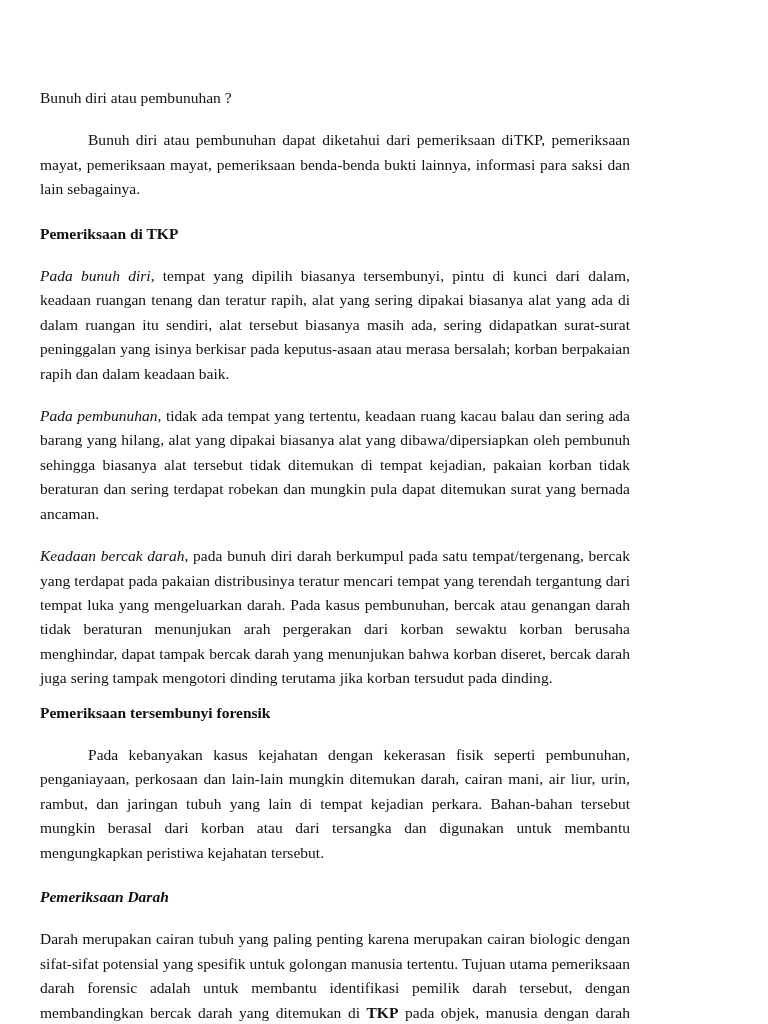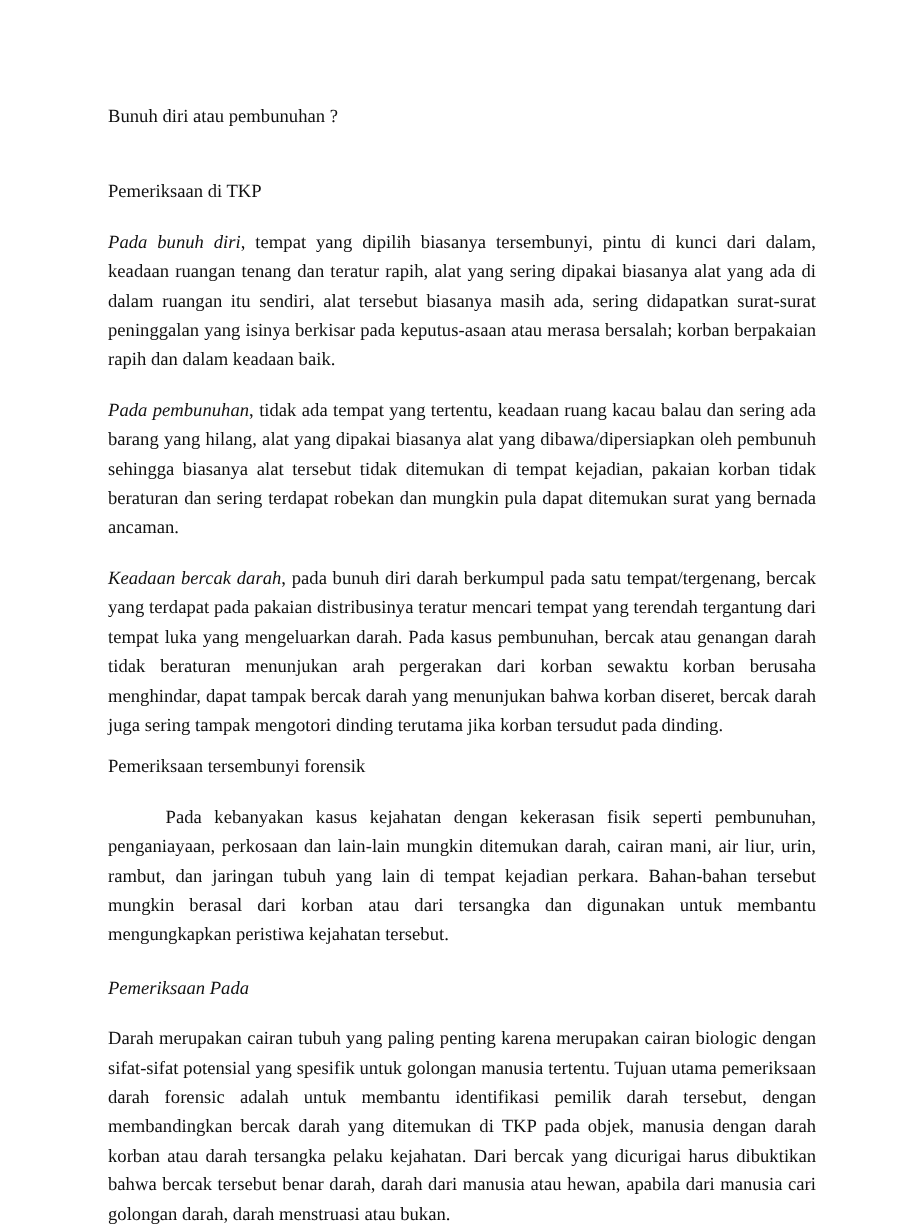--- a/index.html
+++ b/index.html
@@ -14,21 +14,21 @@
     overflow: hidden;
     font-family: "Liberation Serif", "DejaVu Serif", serif;
     color: #101010;
     -webkit-font-smoothing: antialiased;
   }
   .page {
     box-sizing: border-box;
     width: 768px;
     height: 1024px;
     background: #ffffff;
-    padding: 86px 88px 40px 90px;
+    padding: 86px 88px 40px 40px;
   }
   .doc-body {
     width: 590px;
   }
   .para {
     margin: 0;
     font-size: 15.5px;
     line-height: 24.4px;
     text-align: justify;
     text-justify: inter-word;
@@ -39,47 +39,48 @@
   }
   .para.indent::before {
     content: "";
     display: inline-block;
     width: 48px;
   }
   .heading {
     margin: 0;
     font-size: 15.5px;
     line-height: 24.4px;
-    font-weight: normal;
+    font-weight: bold;
     text-align: left;
   }
   .heading.italic {
     font-style: italic;
   }
   .lead {
     font-weight: normal;
     font-style: italic;
   }
   .bold-inline {
-    font-weight: normal;
+    font-weight: bold;
   }
   .gap-sm { height: 10px; }
   .gap-md { height: 18px; }
   .gap-lg { height: 20px; }
 </style>
 </head>
 <body>
 
 <div class="page">
   <div class="doc-body">
 
     <p class="para plain-left">Bunuh diri atau pembunuhan ?</p>
 
     <div class="gap-md"></div>
 
+    <p class="para indent">Bunuh diri atau pembunuhan dapat diketahui dari pemeriksaan diTKP, pemeriksaan mayat, pemeriksaan mayat, pemeriksaan benda-benda bukti lainnya, informasi para saksi dan lain sebagainya.</p>
 
     <div class="gap-lg"></div>
 
     <h2 class="heading">Pemeriksaan di TKP</h2>
 
     <div class="gap-md"></div>
 
     <p class="para"><span class="lead">Pada bunuh diri</span><span>, tempat yang dipilih biasanya tersembunyi, pintu di kunci dari dalam, keadaan ruangan tenang dan teratur rapih, alat yang sering dipakai biasanya alat yang ada di dalam ruangan itu sendiri, alat tersebut biasanya masih ada, sering didapatkan surat-surat peninggalan yang isinya berkisar pada keputus-asaan atau merasa bersalah; korban berpakaian rapih dan dalam keadaan baik.</span></p>
 
     <div class="gap-md"></div>
@@ -93,20 +94,20 @@
     <div class="gap-sm"></div>
 
     <h2 class="heading">Pemeriksaan tersembunyi forensik</h2>
 
     <div class="gap-md"></div>
 
     <p class="para indent">Pada kebanyakan kasus kejahatan dengan kekerasan fisik seperti pembunuhan, penganiayaan, perkosaan dan lain-lain mungkin ditemukan darah, cairan mani, air liur, urin, rambut, dan jaringan tubuh yang lain di tempat kejadian perkara. Bahan-bahan tersebut mungkin berasal dari korban atau dari tersangka dan digunakan untuk membantu mengungkapkan peristiwa kejahatan tersebut.</p>
 
     <div class="gap-lg"></div>
 
-    <h2 class="heading italic">Pemeriksaan Pada</h2>
+    <h2 class="heading italic">Pemeriksaan Darah</h2>
 
     <div class="gap-md"></div>
 
     <p class="para"><span>Darah merupakan cairan tubuh yang paling penting karena merupakan cairan biologic dengan sifat-sifat potensial yang spesifik untuk golongan manusia tertentu. Tujuan utama pemeriksaan darah forensic adalah untuk membantu identifikasi pemilik darah tersebut, dengan membandingkan bercak darah yang ditemukan di </span><span class="bold-inline">TKP</span><span> pada objek, manusia dengan darah korban atau darah tersangka pelaku kejahatan. Dari bercak yang dicurigai harus dibuktikan bahwa bercak tersebut benar darah, darah dari manusia atau hewan, apabila dari manusia cari golongan darah, darah menstruasi atau bukan.</span></p>
 
   </div>
 </div>
 
 </body></html>

